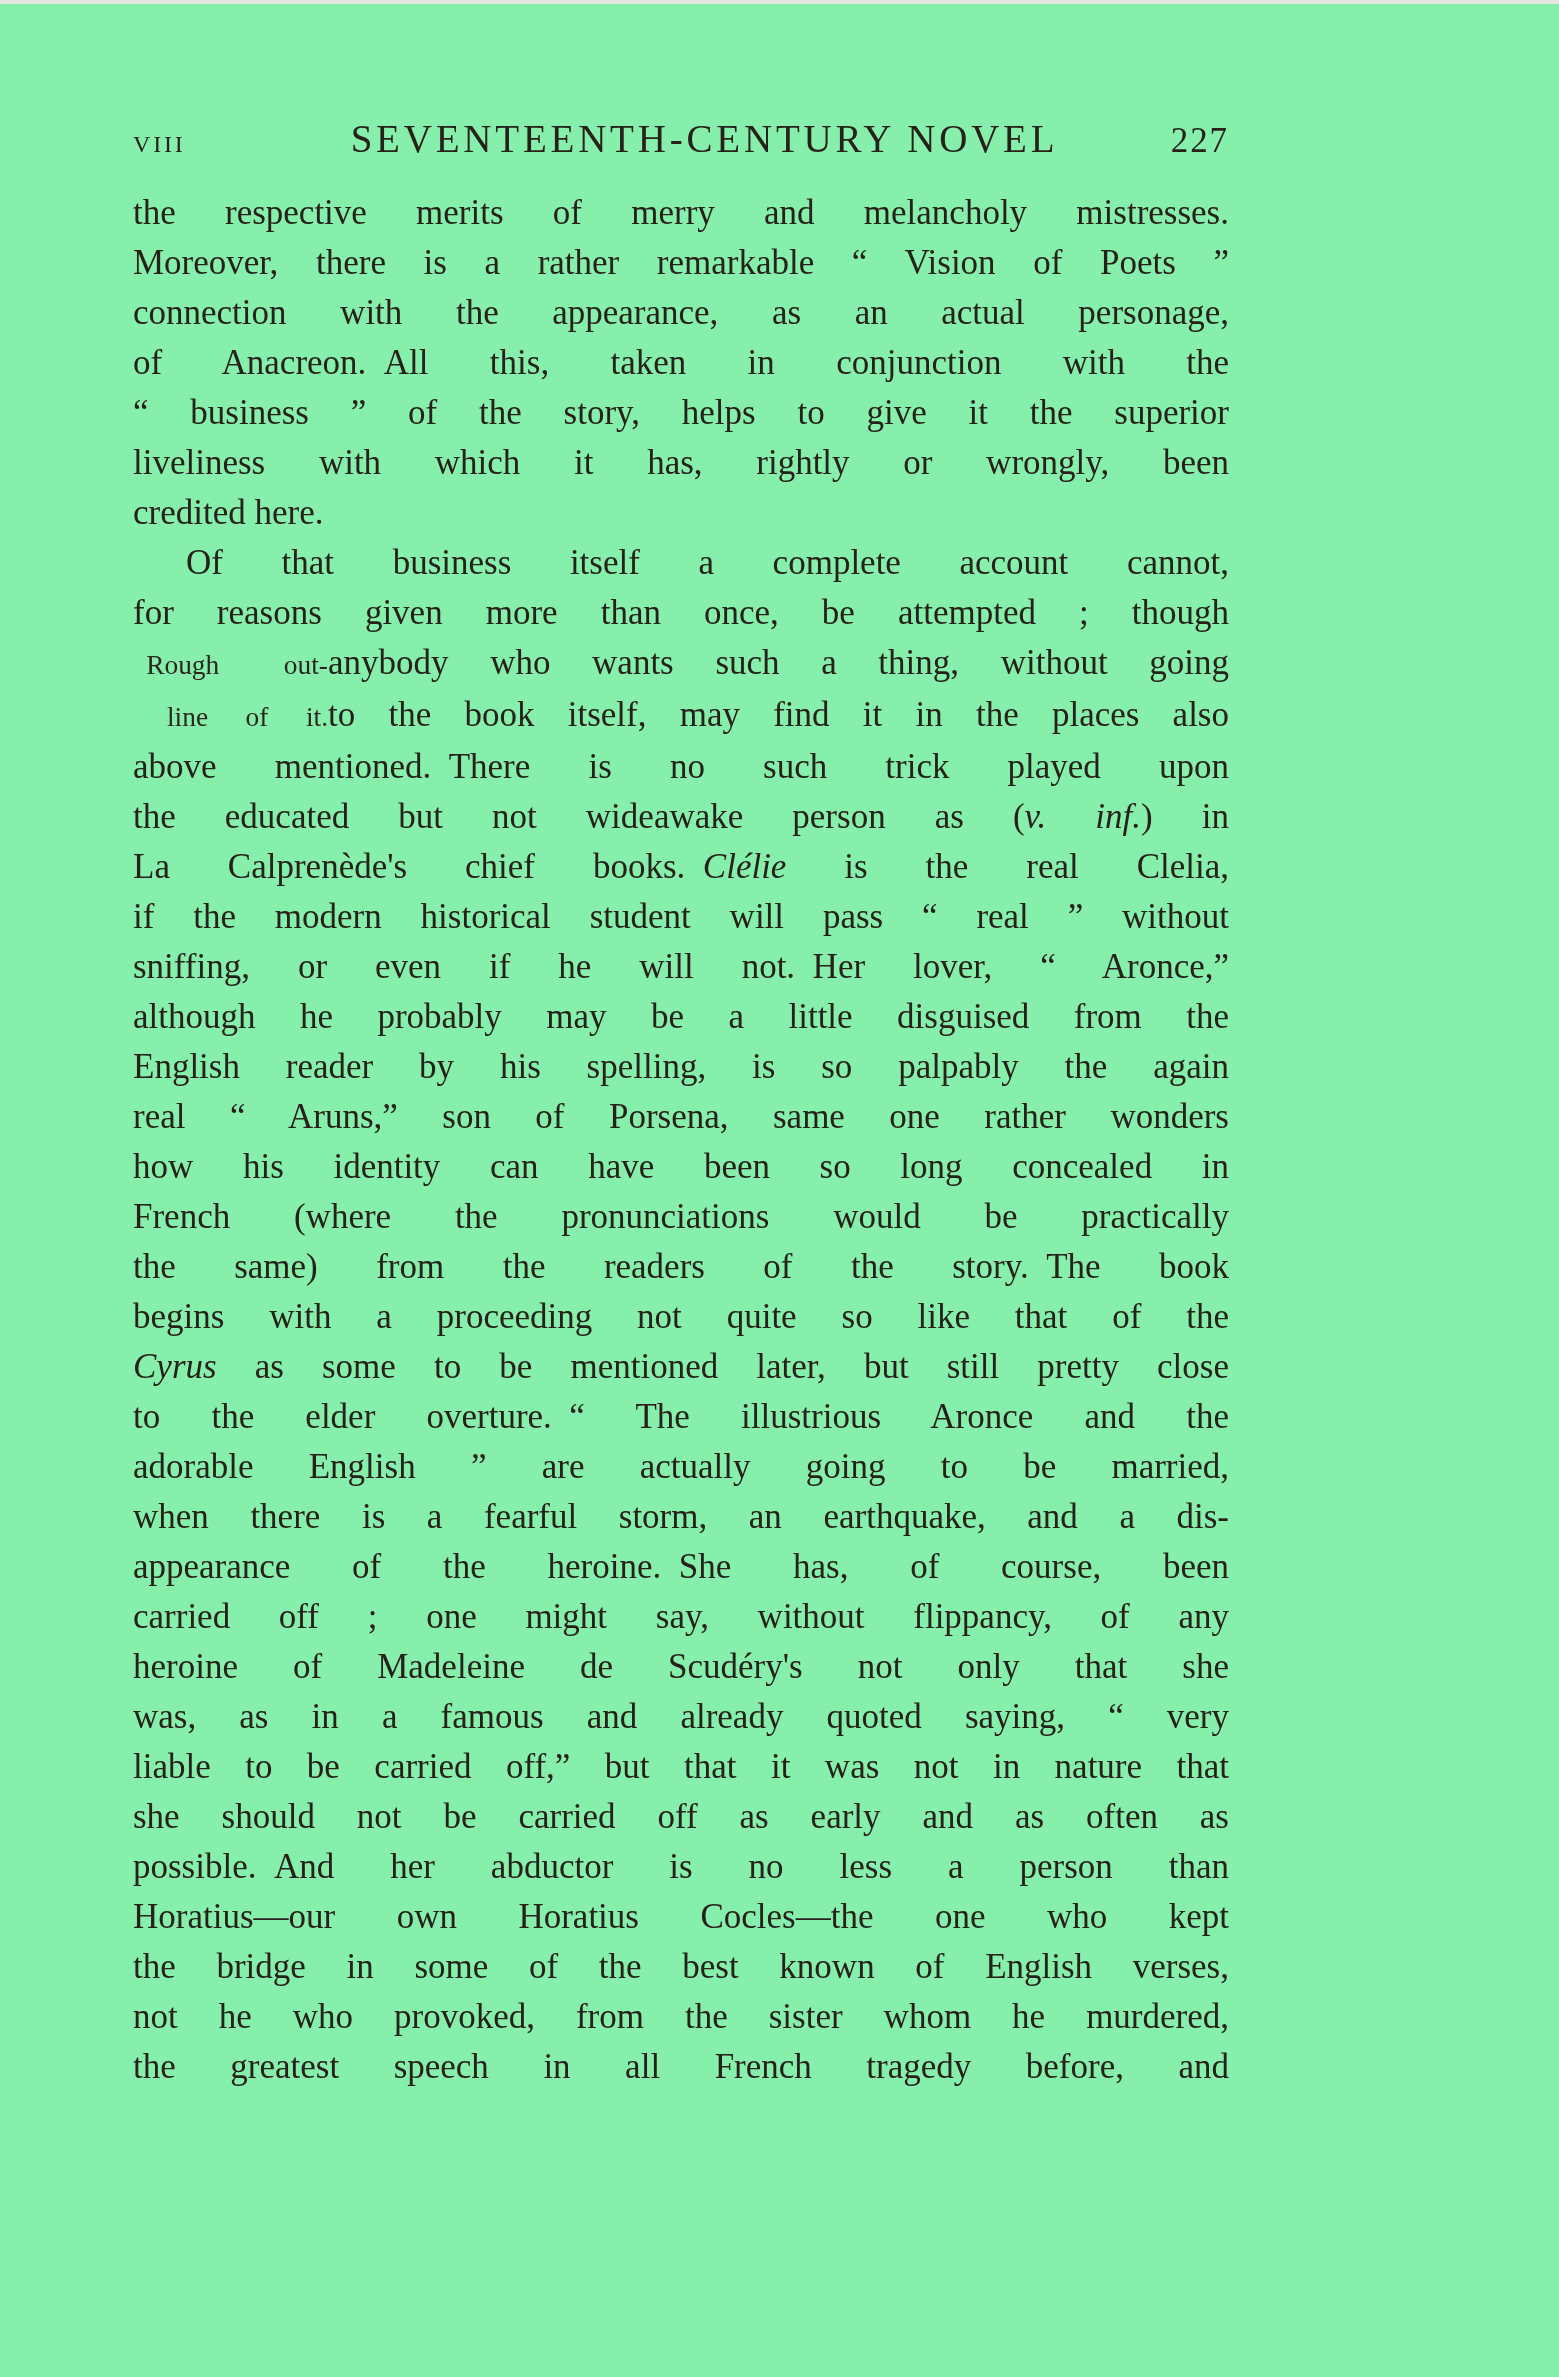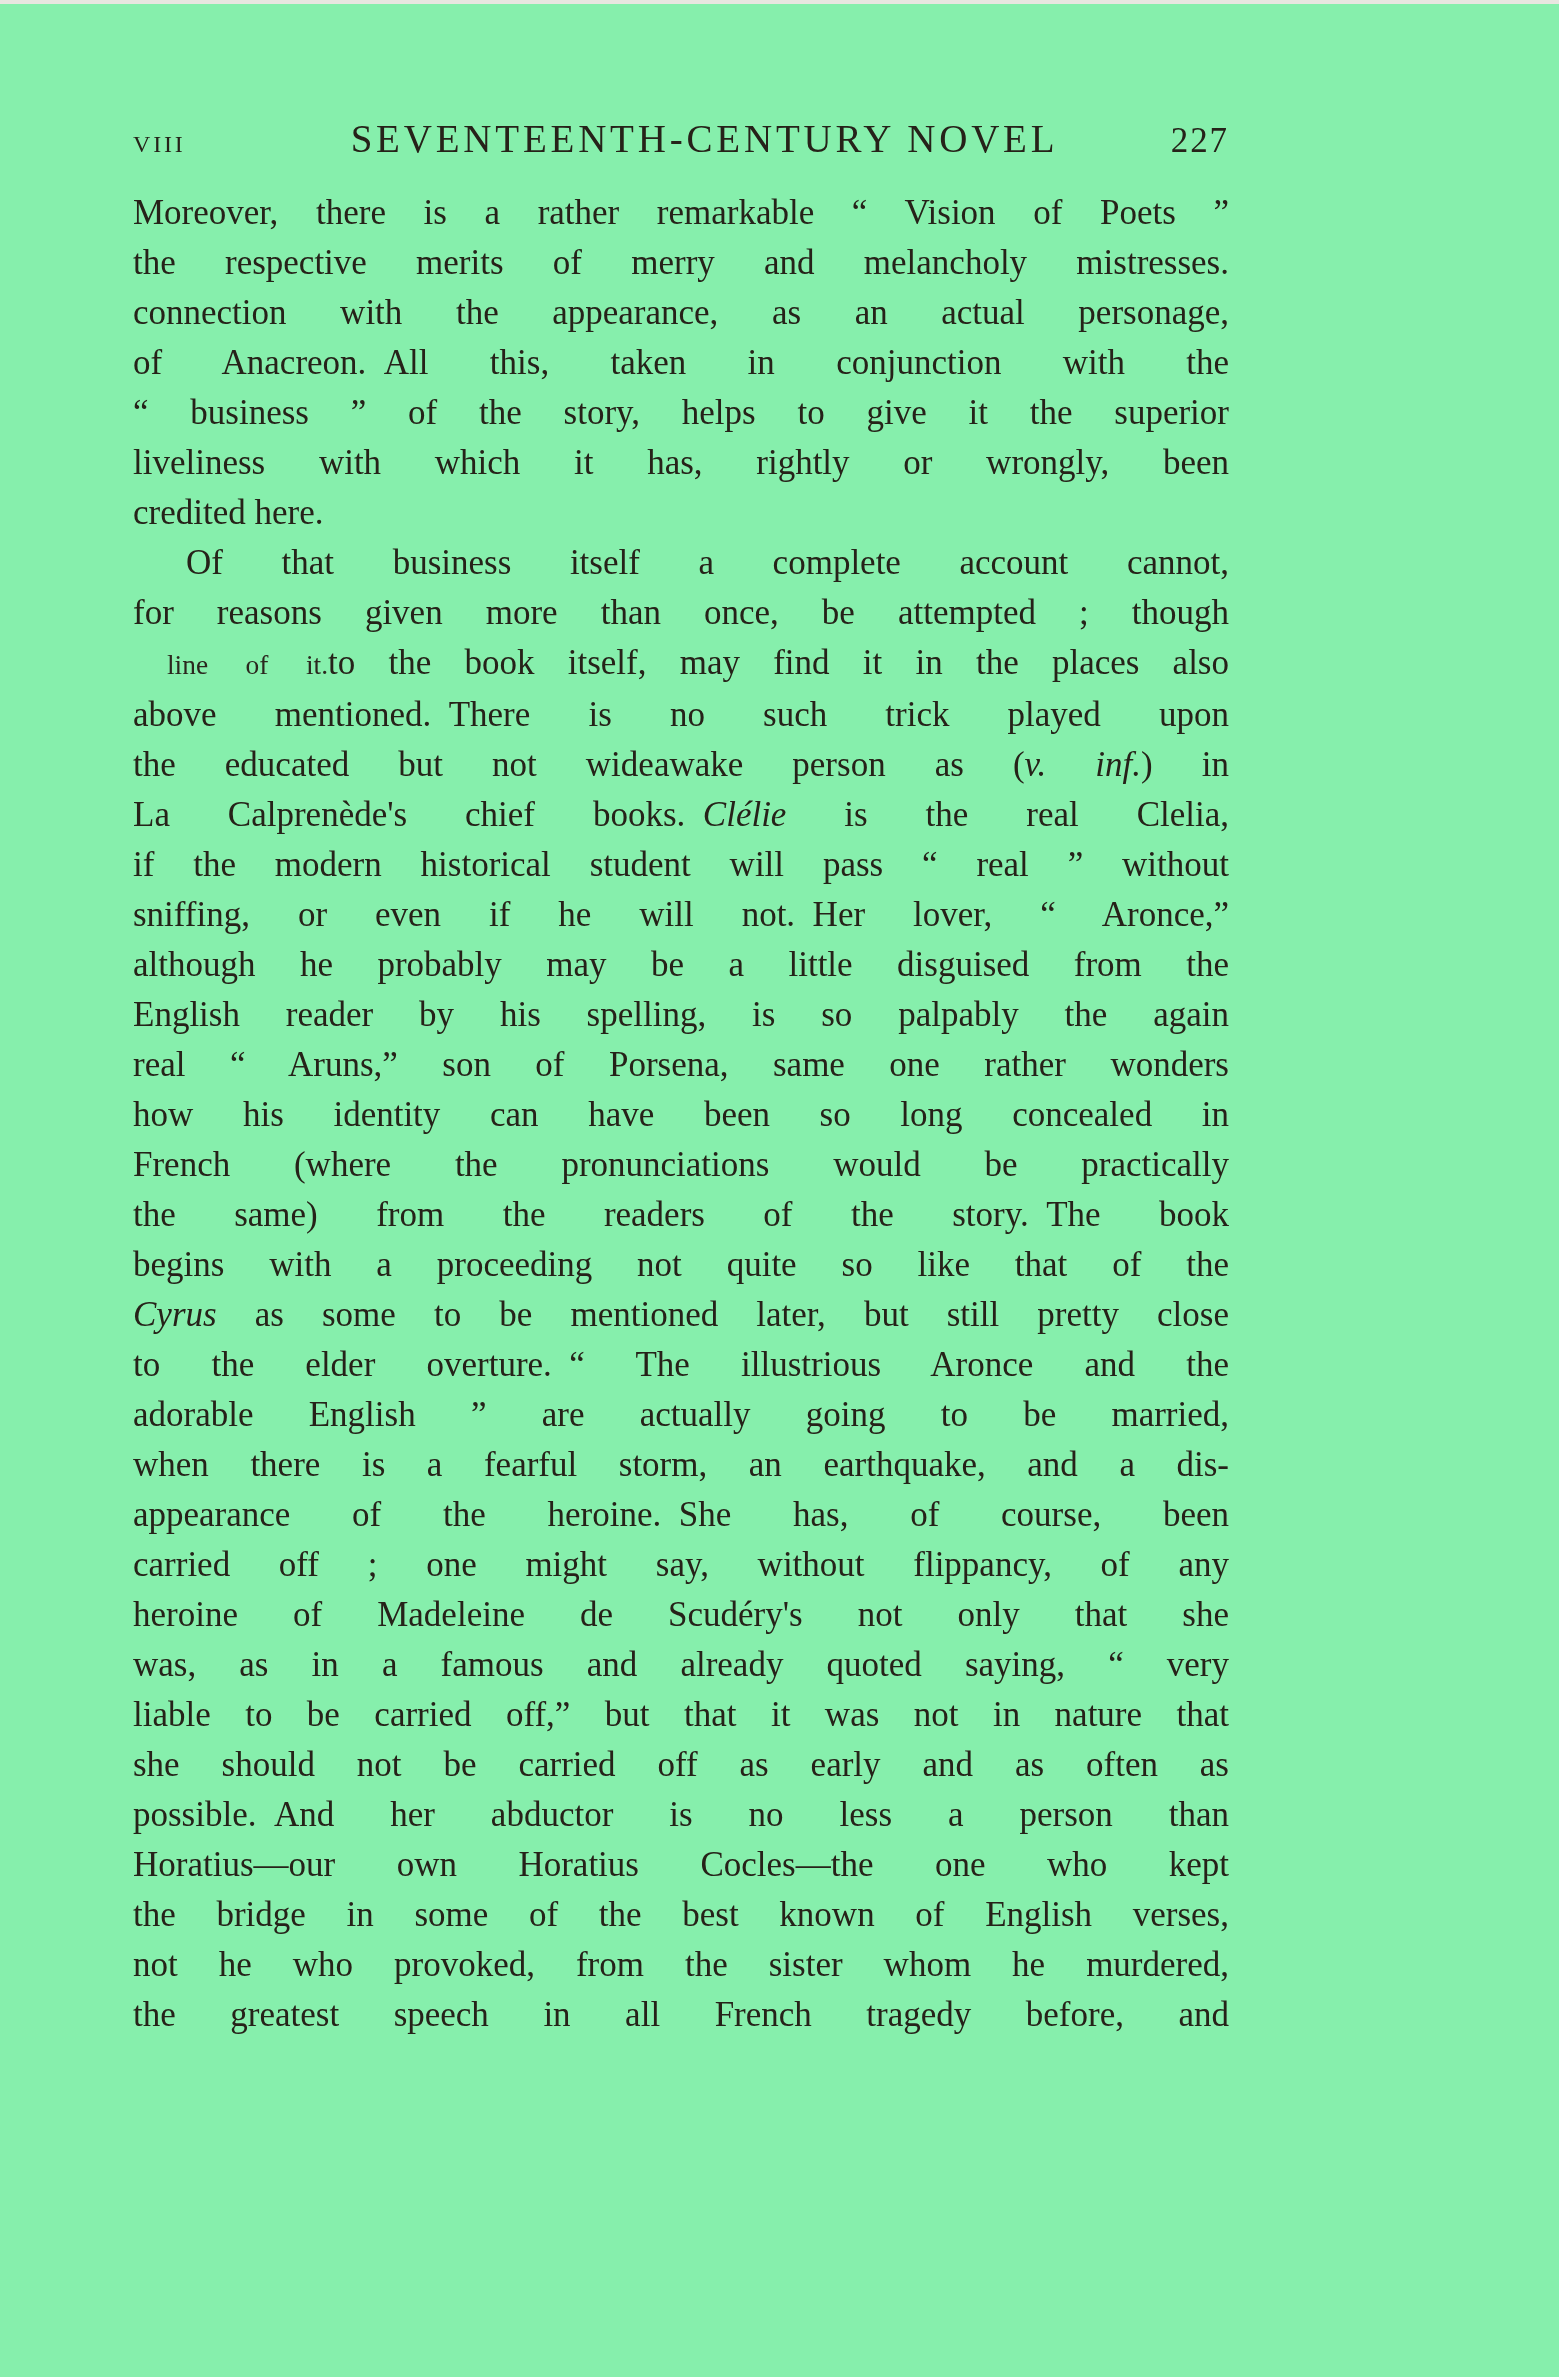--- a/index.html
+++ b/index.html
@@ -78,31 +78,35 @@
 
 <div class="page">
   <div class="content">
     <div class="header">
       <span class="chapter">VIII</span>
       <span class="title">SEVENTEENTH-CENTURY NOVEL</span>
       <span class="pagenum">227</span>
     </div>
     <div class="body">
         <div class="para">
+          <div class="line"><span>the respective merits of merry and melancholy mistresses.</span></div>
           <div class="line"><span>Moreover, there is a rather remarkable “ Vision of Poets ”</span></div>
-          <div class="line"><span>the respective merits of merry and melancholy mistresses.</span></div>
           <div class="line"><span>connection with the appearance, as an actual personage,</span></div>
           <div class="line"><span>of Anacreon. All this, taken in conjunction with the</span></div>
           <div class="line"><span>“ business ” of the story, helps to give it the superior</span></div>
           <div class="line"><span>liveliness with which it has, rightly or wrongly, been</span></div>
           <div class="line last"><span>credited here.</span></div>
         </div>
         <div class="para">
           <div class="line first"><span>Of that business itself a complete account cannot,</span></div>
           <div class="line"><span>for reasons given more than once, be attempted ; though</span></div>
+          <div class="line has-note note-0">
+            <span class="sidenote">Rough out-</span>
+            <span class="note-text"><span>anybody who wants such a thing, without going</span></span>
+          </div>
           <div class="line has-note note-1">
             <span class="sidenote">line of it.</span>
             <span class="note-text"><span>to the book itself, may find it in the places also</span></span>
           </div>
           <div class="line"><span>above mentioned. There is no such trick played upon</span></div>
           <div class="line"><span>the educated but not wideawake person as (</span><i>v. inf.</i><span>) in</span></div>
           <div class="line"><span>La Calprenède's chief books. </span><i>Clélie</i><span> is the real Clelia,</span></div>
           <div class="line"><span>if the modern historical student will pass “ real ” without</span></div>
           <div class="line"><span>sniffing, or even if he will not. Her lover, “ Aronce,”</span></div>
           <div class="line"><span>although he probably may be a little disguised from the</span></div>

